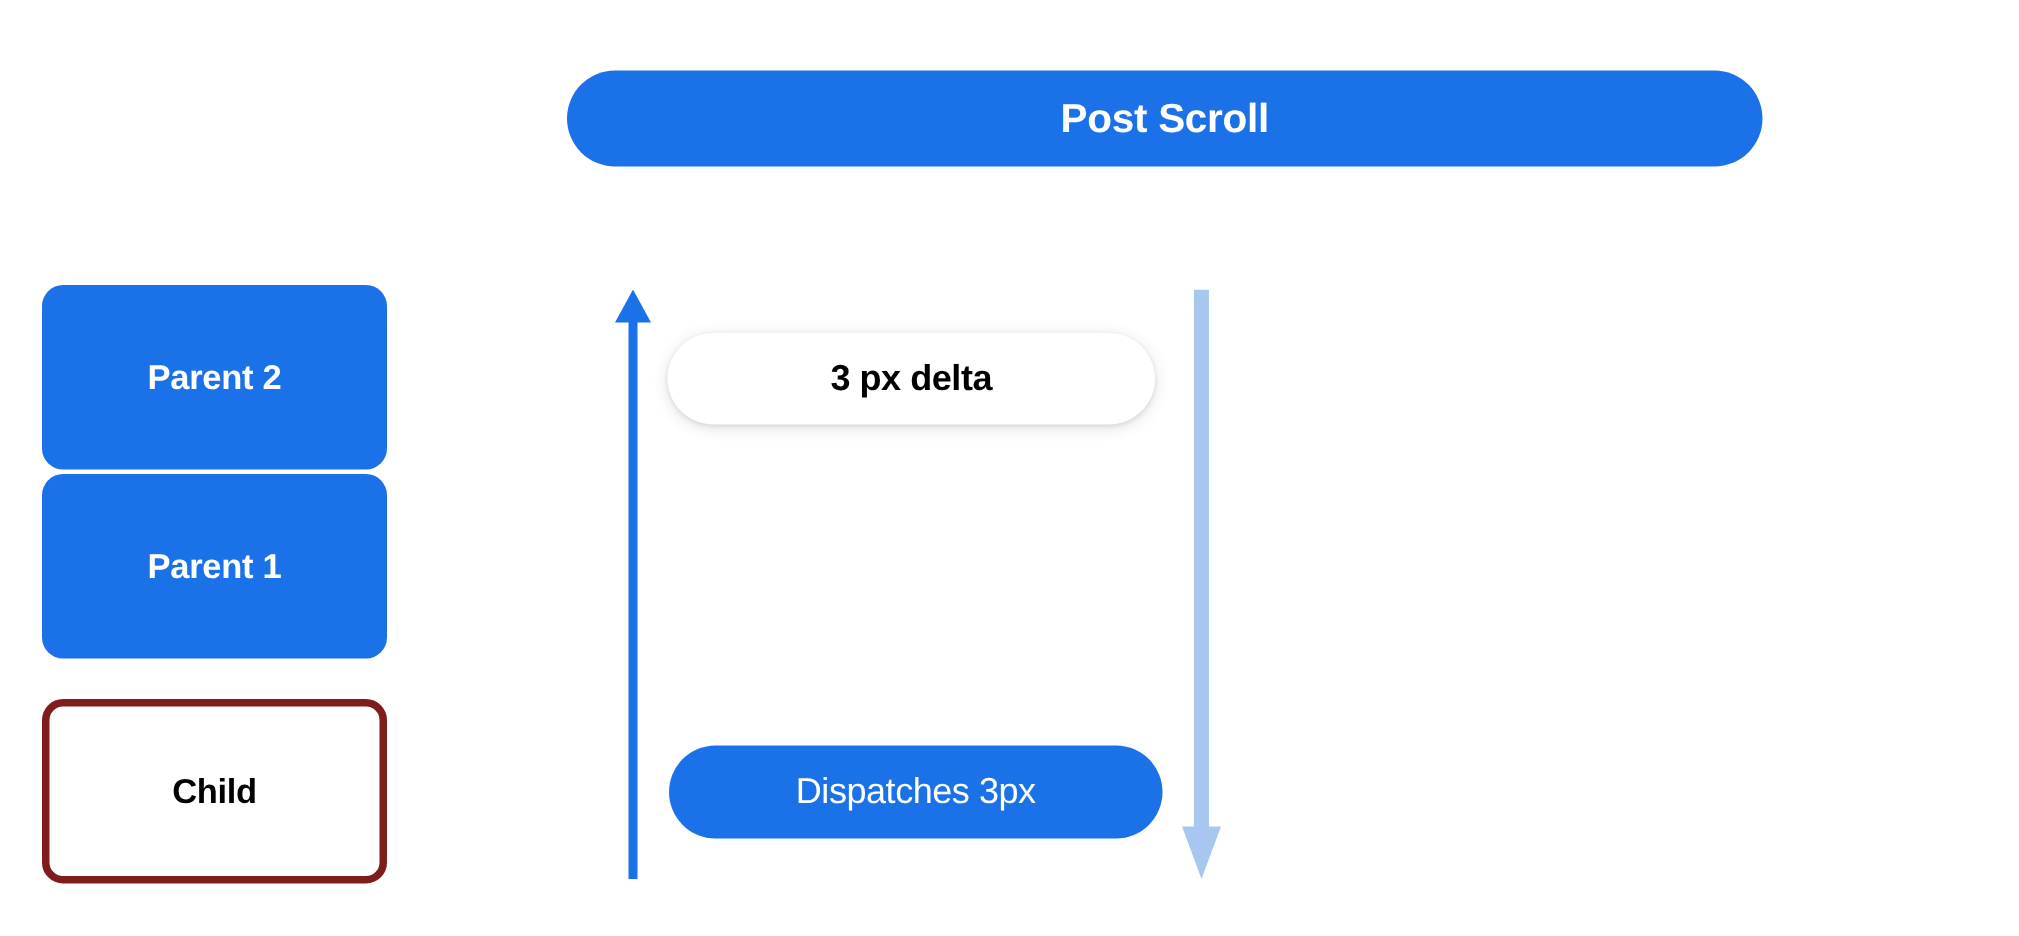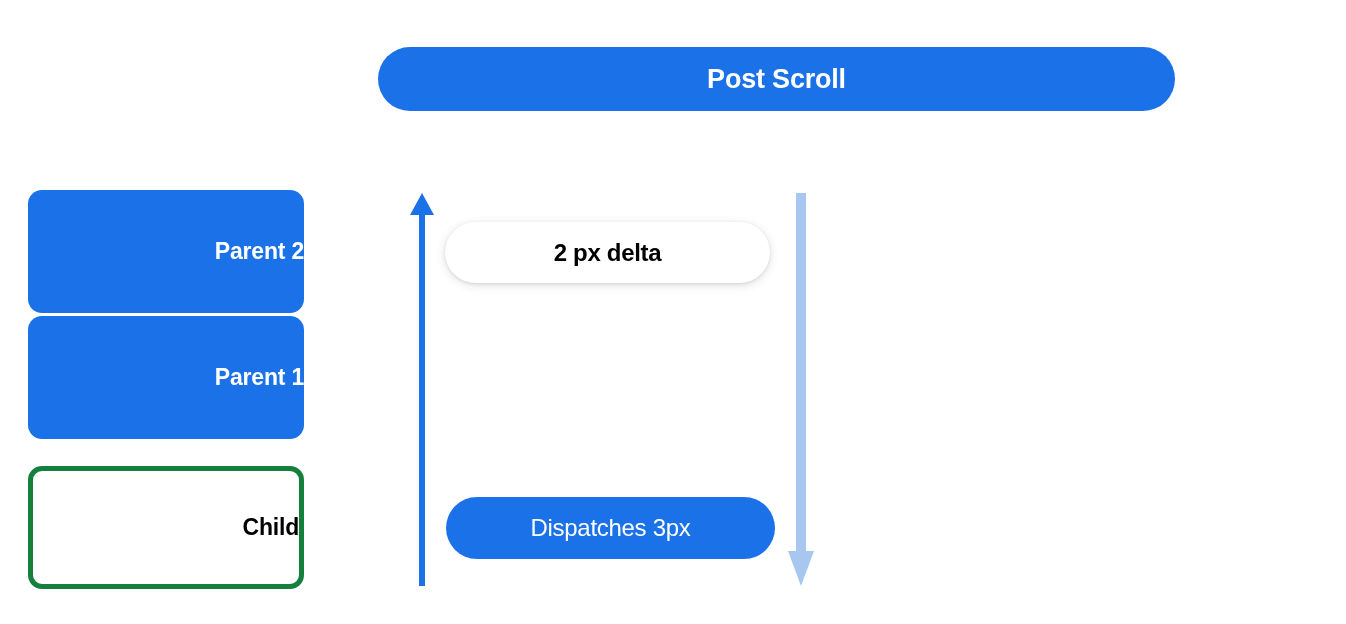--- a/index.html
+++ b/index.html
@@ -38,43 +38,43 @@
     font-size: 27px;
     font-weight: bold;
     letter-spacing: -0.2px;
     line-height: 1;
   }
 
   
   .stack-box {
     position: absolute;
     left: 28px;
-    width: 276px;
+    width: 230px;
     height: 123px;
     border-radius: 14px;
     display: flex;
     align-items: center;
-    justify-content: flex-end;
+    justify-content: center;
     box-sizing: border-box;
   }
   .stack-box .label {
     font-size: 23px;
     font-weight: bold;
     letter-spacing: -0.2px;
     line-height: 1;
   }
   .stack-box.filled {
     background: #1b72e8;
   }
   .stack-box.filled .label {
     color: #ffffff;
   }
   .stack-box.outlined {
     background: #ffffff;
-    border: 5px solid #15803d;
+    border: 5px solid #7f1d1d;
   }
   .stack-box.outlined .label {
     color: #000000;
   }
   .box-parent2 { top: 190px; }
   .box-parent1 { top: 316px; }
   .box-child   { top: 466px; }
 
   
   .arrow {
@@ -153,20 +153,20 @@
     <polygon points="17,0 29,22 5,22" fill="#1b72e8"></polygon>
     <rect x="14" y="18" width="6" height="375" fill="#1b72e8"></rect>
   </svg>
 
   <svg class="arrow arrow-down" viewBox="0 0 34 393" aria-hidden="true">
     <rect x="12" y="0" width="10" height="360" fill="#a8c7f0"></rect>
     <polygon points="17,393 4,358 30,358" fill="#a8c7f0"></polygon>
   </svg>
 
   <div class="delta-chip">
-    <span class="label">2 px delta</span>
+    <span class="label">3 px delta</span>
   </div>
 
   <div class="dispatch-pill">
     <span class="label">Dispatches 3px</span>
   </div>
 
 </div>
 
 </body></html>

